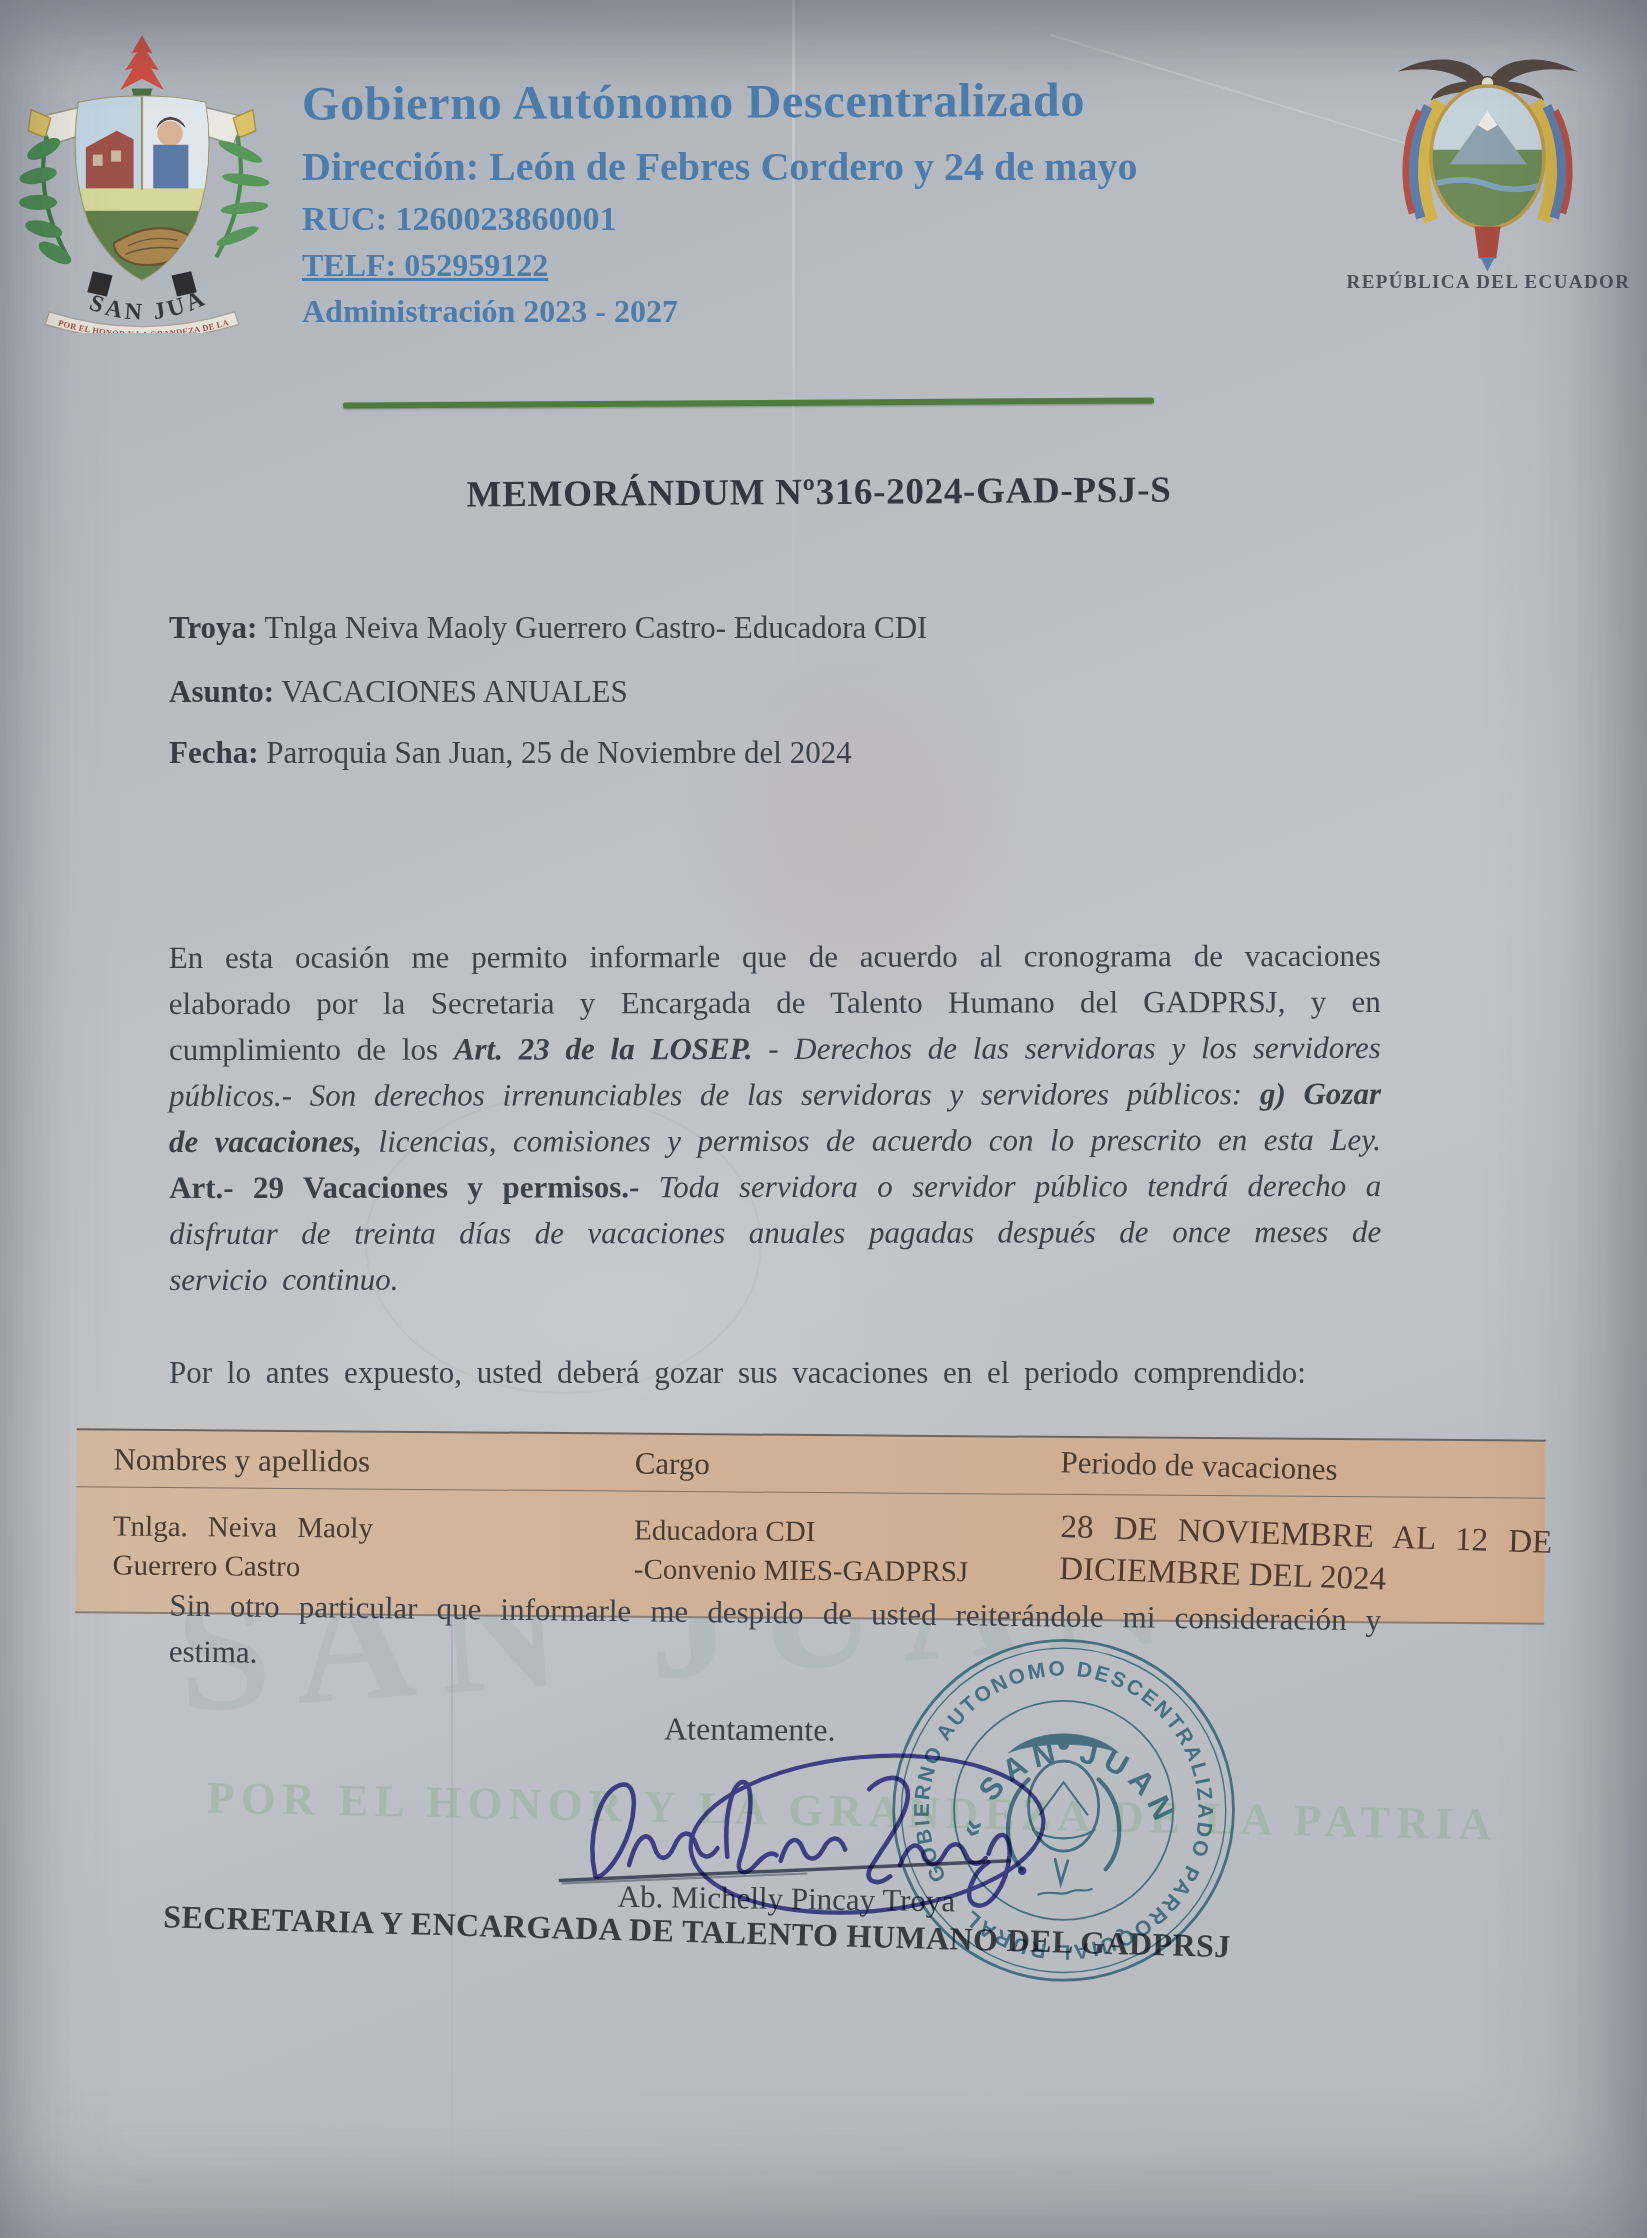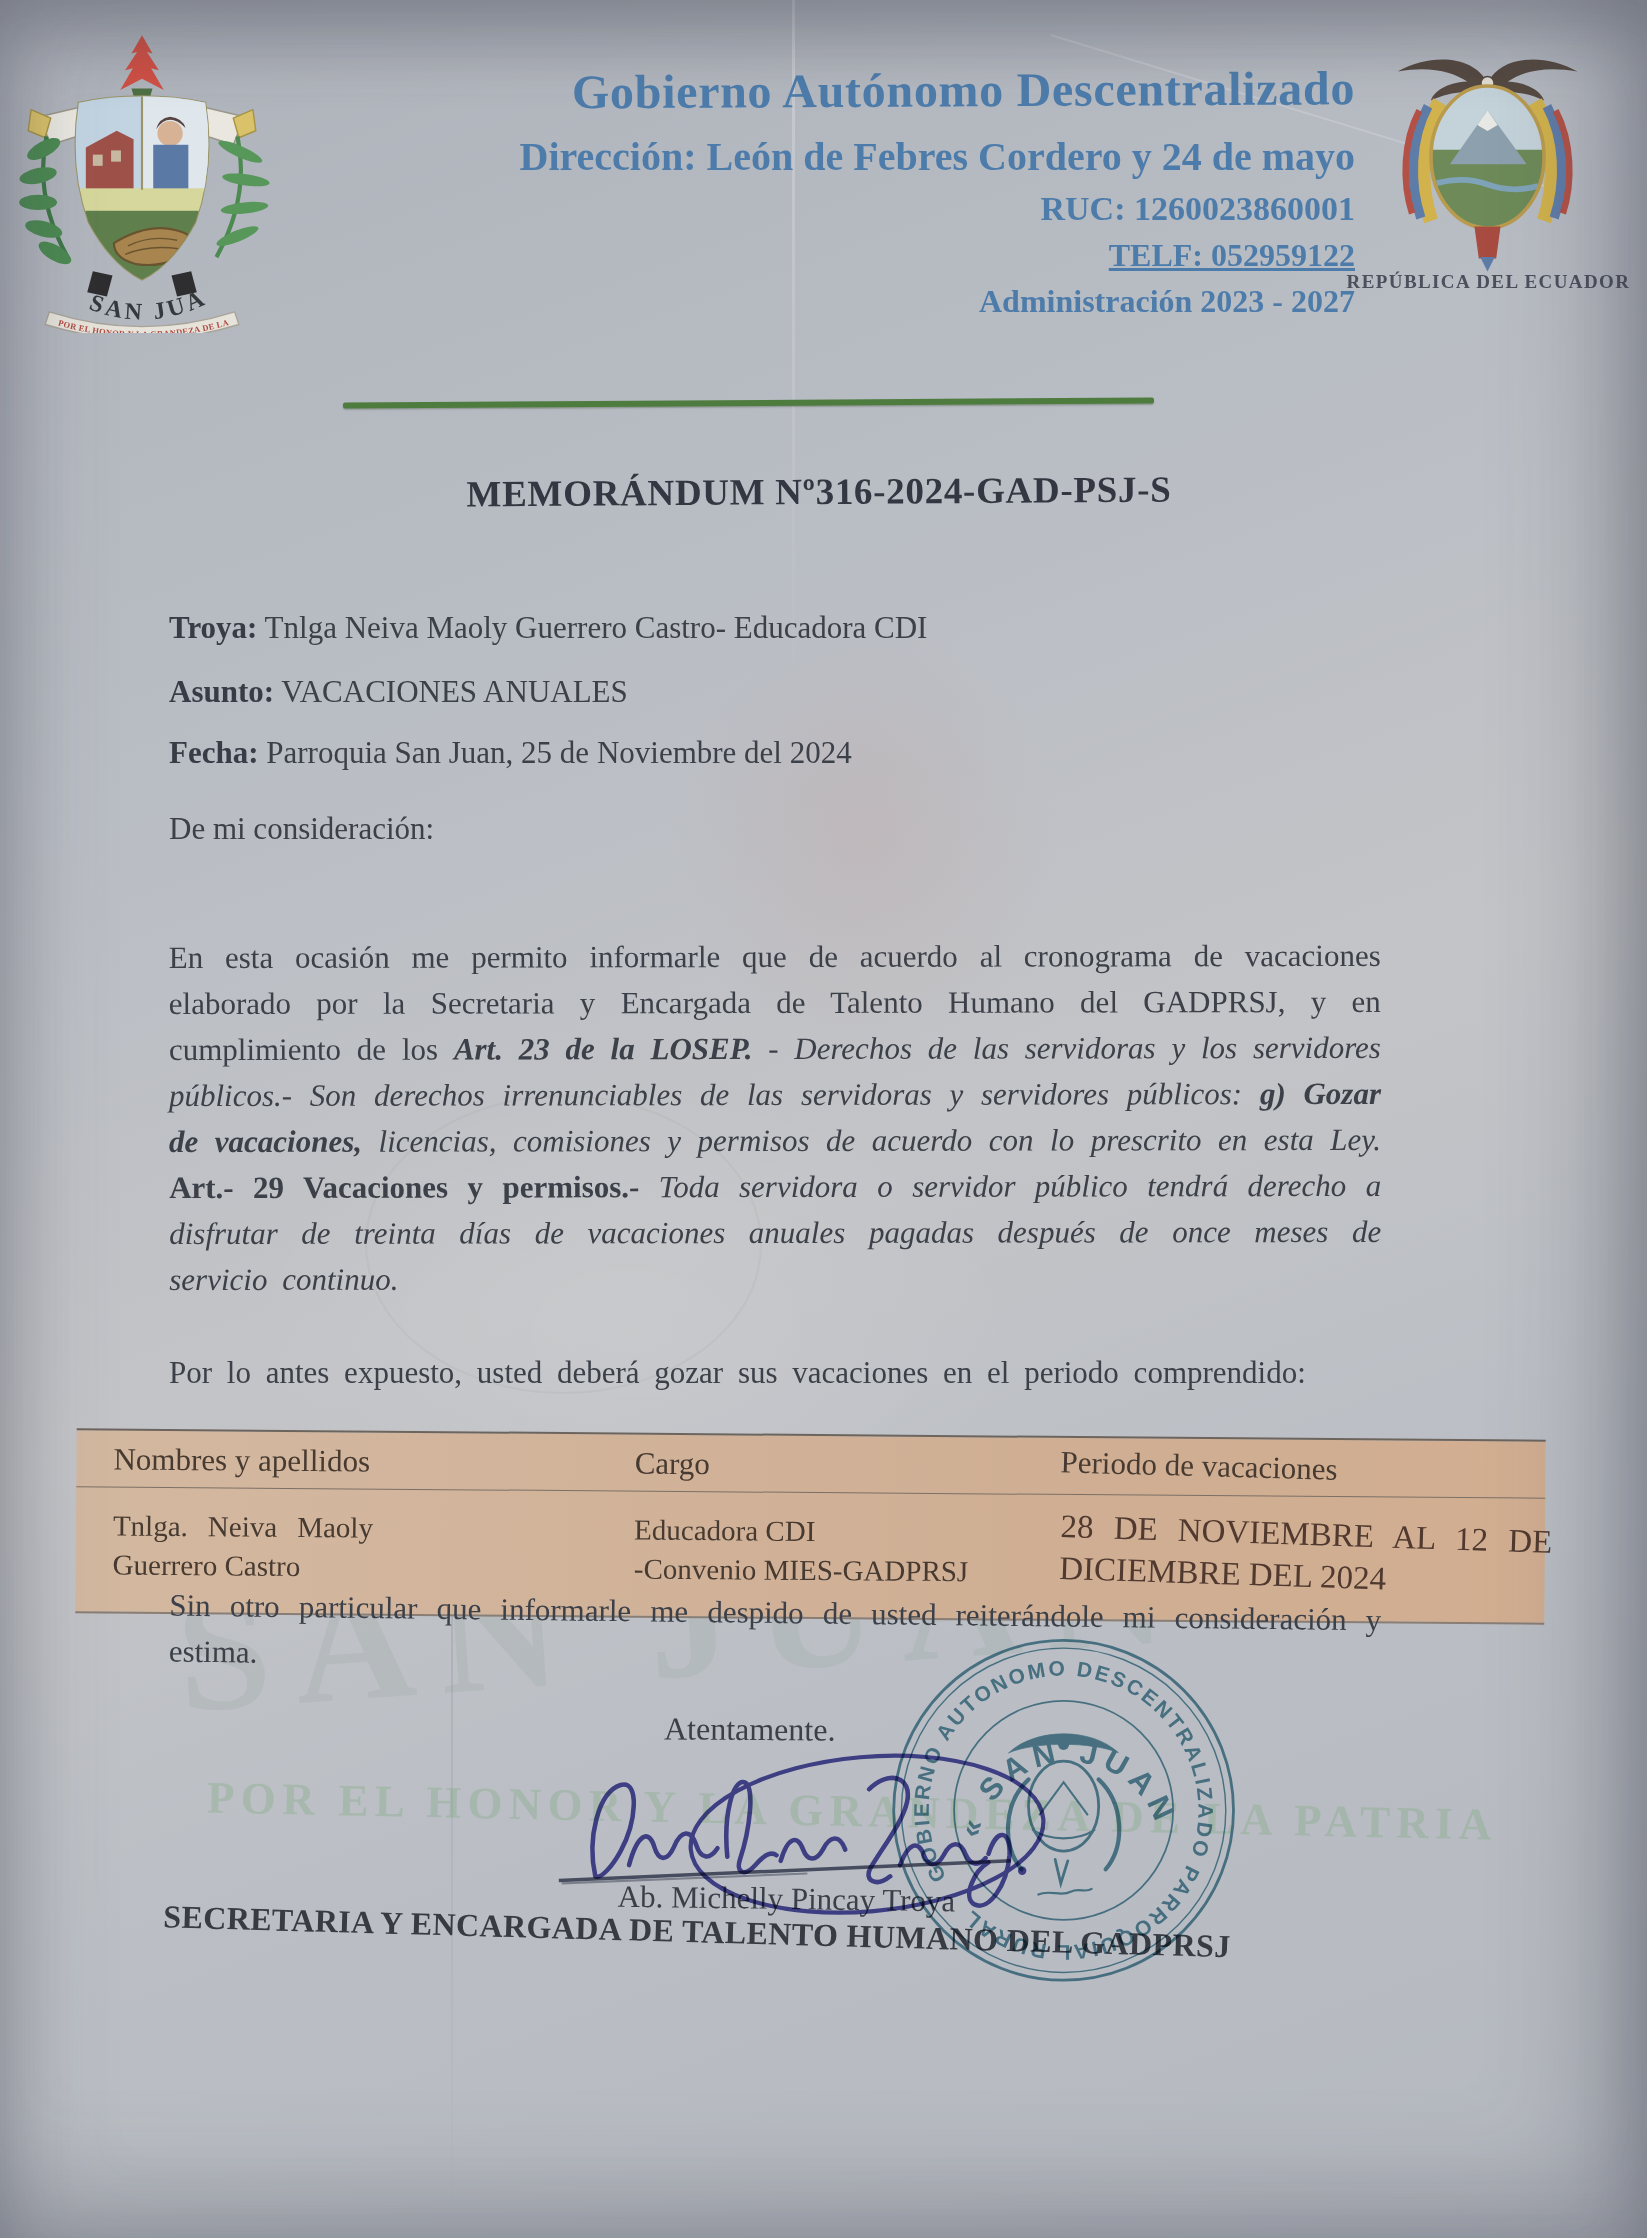--- a/index.html
+++ b/index.html
@@ -20,21 +20,21 @@
   .crease-v1{left:792px;top:0;width:2.8px;height:688px;background:linear-gradient(rgba(255,255,255,.28),rgba(255,255,255,0));}
   .crease-v2{left:451px;top:1601px;width:2.1px;height:632px;background:linear-gradient(rgba(88,94,106,.16),rgba(88,94,106,0));}
   .crease-d1{left:1039px;top:112px;width:534px;height:2.1px;background:rgba(255,255,255,.18);transform:rotate(17deg);}
   
   .wm-san{left:176px;top:1524px;font-size:167px;font-weight:bold;letter-spacing:24px;white-space:nowrap;
     color:rgba(126,150,136,.14);transform:rotate(-4deg);}
   .wm-motto{left:207px;top:1785px;font-size:45px;font-weight:bold;letter-spacing:6.3px;white-space:nowrap;
     color:rgba(118,164,118,.30);transform:rotate(1.2deg);}
   .wm-circle{left:365px;top:1095px;width:393px;height:295px;border:2.1px solid rgba(150,152,142,.12);border-radius:50%;}
   
-  .head-center{left:302px;top:63px;width:1053px;text-align:right;color:#4d7cab;}
+  .head-center{left:302px;top:73px;width:1053px;text-align:left;color:#4d7cab;}
   .ht1{font-size:48px;font-weight:bold;letter-spacing:0.7px;transform:rotate(-.3deg);}
   .ht2{font-size:45px;font-weight:bold;margin-top:9.8px;}
   .haddr{font-size:40px;font-weight:bold;margin-top:15.4px;}
   .hruc{font-size:34px;font-weight:bold;margin-top:9.8px;}
   .htel{font-size:32px;font-weight:bold;margin-top:8.4px;text-decoration:underline;}
   .hadm{font-size:32px;font-weight:bold;margin-top:9.8px;}
   .grule{left:343px;top:400px;width:811px;height:6.3px;background:#4e7c3e;border-radius:2.1px;transform:rotate(-.35deg);box-shadow:0 1.4px 1.4px rgba(60,80,50,.35);}
   .crest-left{left:9.8px;top:31px;}
   .crest-right{left:1361px;top:41px;}
   .rep-caption{left:1327px;top:271px;width:323px;text-align:center;font-size:19px;letter-spacing:1.4px;color:#4c505c;font-weight:bold;}
@@ -188,21 +188,20 @@
 
   <div class="abs sec sec-title">MEMORÁNDUM Nº316-2024-GAD-PSJ-S</div>
 
 
   <div class="abs sec sec-para"><b class="lbl">Troya:</b><span> Tnlga Neiva Maoly Guerrero Castro- Educadora CDI</span></div>
 
   <div class="abs sec sec-asunto"><b class="lbl">Asunto:</b><span> VACACIONES ANUALES</span></div>
 
   <div class="abs sec sec-fecha"><b class="lbl">Fecha:</b><span> Parroquia San Juan, 25 de Noviembre del 2024</span></div>
 
-  <div class="abs sec sec-salut">De mi consideración:</div>
 
 
   <div class="abs sec sec-p2"><span>En esta ocasión me permito informarle que de acuerdo al cronograma de vacaciones elaborado por la Secretaria y Encargada de Talento Humano del GADPRSJ, y  en cumplimiento de los </span><span class="bi">Art. 23 de la LOSEP. </span><span class="it">- Derechos de las servidoras y los servidores públicos.- Son derechos irrenunciables de las servidoras y servidores públicos: </span><span class="bi">g) Gozar de vacaciones,</span><span class="it"> licencias, comisiones y permisos de acuerdo con lo prescrito en esta Ley. </span><span class="bd">Art.- 29 Vacaciones y permisos.- </span><span class="it">Toda servidora o servidor público tendrá derecho a disfrutar de treinta días de vacaciones anuales pagadas después de once meses de servicio continuo.</span></div>
 
   <div class="abs sec sec-p3">Por lo antes expuesto, usted deberá gozar sus vacaciones en el periodo comprendido:</div>
 
   <div class="abs vtable">
     <div class="vt-head">
       <div class="c1">Nombres y apellidos</div>
       <div class="c2">Cargo</div>

